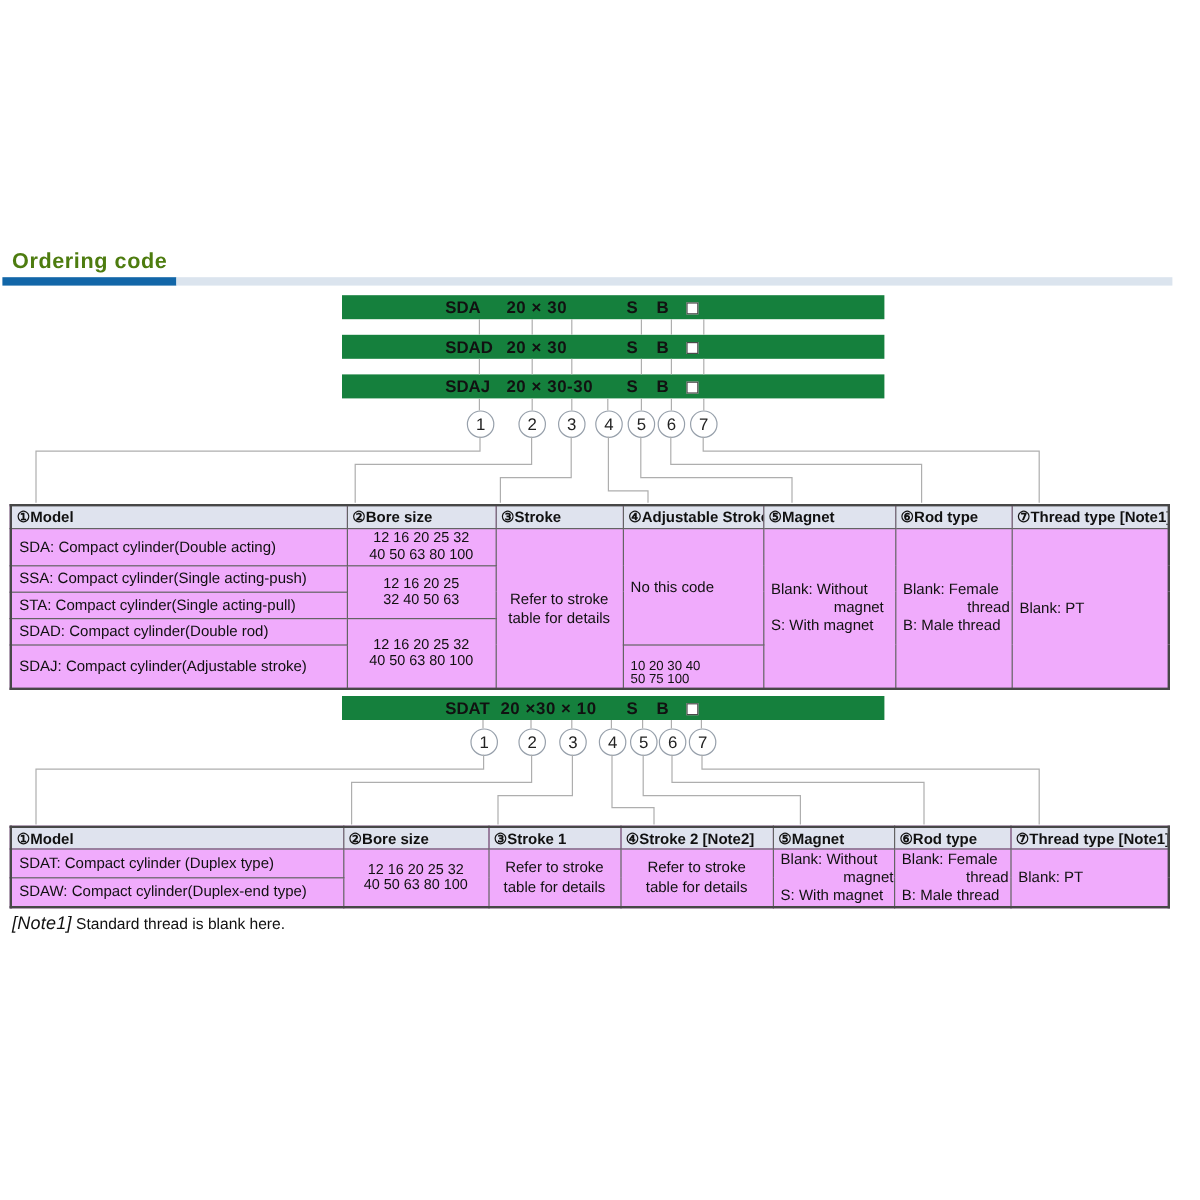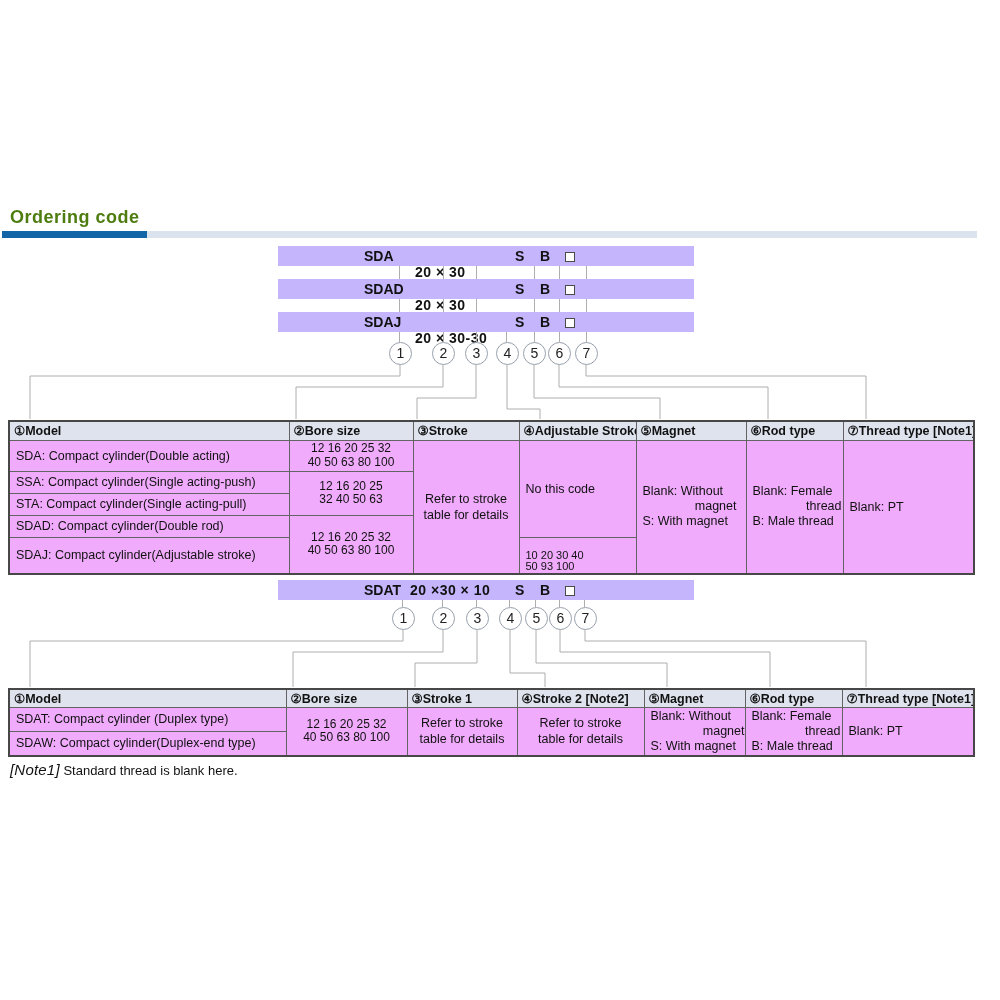--- a/index.html
+++ b/index.html
@@ -6,24 +6,24 @@
   #canvas{position:relative;width:1000px;height:1000px;background:#ffffff;overflow:hidden;
           font-family:"Liberation Sans",sans-serif;color:#111;}
   .abs{position:absolute;}
 
   
   #title{left:10px;top:207px;font-size:18px;font-weight:bold;letter-spacing:.5px;color:#4d7c0f;}
   #rule-dark{left:2px;top:231px;width:145px;height:7px;background:#1266a8;}
   #rule-light{left:147px;top:231px;width:830px;height:7px;background:#dbe4ee;}
 
   
-  .code-bar{left:278px;width:416px;height:20px;background:#c4b5fd;font-size:14px;font-weight:bold;line-height:20px;white-space:nowrap;}
+  .code-bar{left:285px;width:452px;height:20px;background:#15803d;font-size:14px;font-weight:bold;line-height:20px;white-space:nowrap;}
   .code-bar span{position:absolute;top:0;}
   .cb-model{left:86px;}
-  .cb-size{left:137px;letter-spacing:.5px;margin-top:16px;}
+  .cb-size{left:137px;letter-spacing:.5px;}
   .cb-size2{left:132px;letter-spacing:.5px;}
   .cb-s{left:237px;}
   .cb-b{left:262px;}
   .cb-box{left:287px;top:6px !important;width:8px;height:8px;border:1px solid #4a4a4a;background:#fff;}
 
   
   .num-circle{width:21px;height:21px;border:1px solid #97a0ab;border-radius:50%;background:#fff;
               text-align:center;line-height:21px;font-size:14px;color:#222;}
 
   
@@ -191,21 +191,21 @@
       <td class="model-cell">SDAD: Compact cylinder(Double rod)</td>
       <td class="bore-cell" rowspan="2">
         <div>12 16 20 25 32</div>
         <div>40 50 63 80 100</div>
       </td>
     </tr>
     <tr style="height:22px">
       <td class="model-cell">SDAJ: Compact cylinder(Adjustable stroke)</td>
       <td class="adj-bottom">
         <div>10 20 30 40</div>
-        <div>50 93 100</div>
+        <div>50 75 100</div>
       </td>
     </tr>
   </tbody>
     </table>
 
   <table class="spec" style="left:8px;top:688px;width:965px">
     <colgroup>
       <col style="width:277px">
         <col style="width:121px">
         <col style="width:110px">

